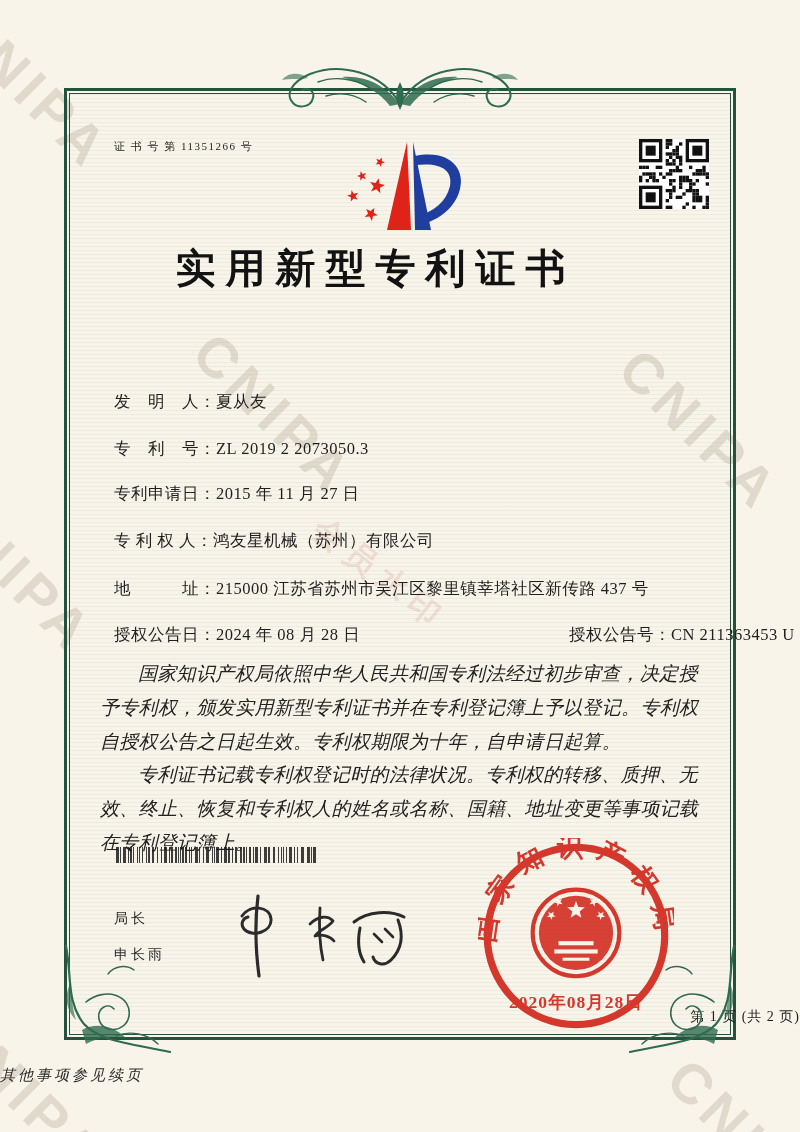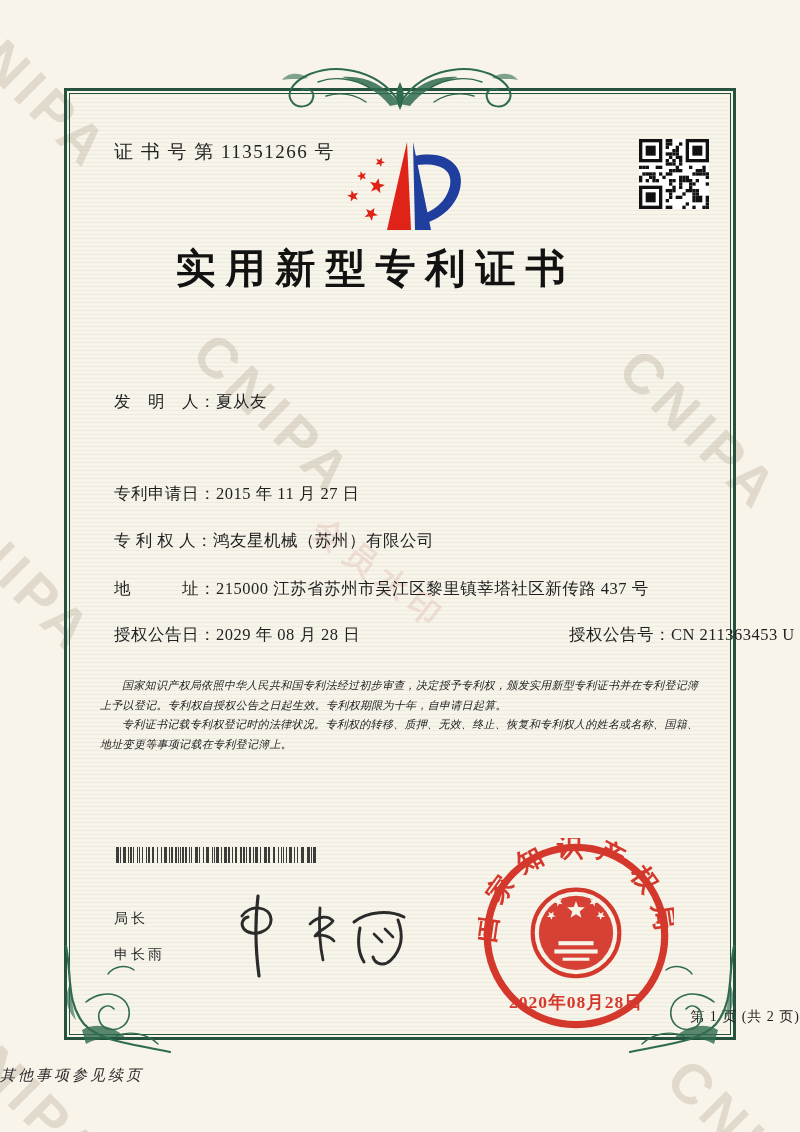--- a/index.html
+++ b/index.html
@@ -28,28 +28,28 @@
   }
   .wm-red{font-size:32px;color:rgba(205,130,118,0.20);letter-spacing:8px;}
   
   .frame{position:absolute;left:64px;top:88px;width:672px;height:952px;
     border:3px solid var(--border-green);z-index:1;box-sizing:border-box;}
   .frame-inner{position:absolute;inset:2px;border:1px solid var(--border-green);
     background:repeating-linear-gradient(180deg,rgba(122,160,140,0.10) 0 1px,transparent 1px 4px);}
   .content{position:absolute;inset:0;z-index:2;}
   .orn{position:absolute;z-index:3;}
   
-  .cert-no{position:absolute;left:114px;top:139px;font-size:19px;letter-spacing:1.5px;}
+  .cert-no{position:absolute;left:114px;top:139px;font-size:11px;letter-spacing:1.5px;}
   .title{position:absolute;left:0;top:241px;width:751px;text-align:center;
     font-size:40px;font-weight:700;letter-spacing:10px;color:#121212;}
   .field-row{position:absolute;left:114px;font-size:16.5px;white-space:nowrap;letter-spacing:0.5px;}
   .field-label{font-weight:400;}
   .grant-right{position:absolute;left:455px;top:0;font-size:16.5px;white-space:nowrap;}
-  .body-text{position:absolute;left:100px;top:676px;width:606px;
-    font-size:11px;line-height:1.78;font-style:italic;color:#222;}
+  .body-text{position:absolute;left:100px;top:657px;width:606px;
+    font-size:19px;line-height:1.78;font-style:italic;color:#222;}
   .body-text p{margin:0;text-indent:2em;letter-spacing:0.3px;}
   .signer{position:absolute;left:114px;font-family:Liberation Sans, sans-serif;
     font-size:14px;letter-spacing:3px;color:#2a2a2a;}
   .page-num{position:absolute;left:0;top:1008px;width:800px;text-align:right;font-size:14px;letter-spacing:1px;}
   .footer-note{position:absolute;left:0;top:1066px;width:800px;
     font-size:15px;letter-spacing:3px;font-style:italic;color:#2a2a2a;z-index:2;}
   .abs{position:absolute;}
   .seal-wrap{position:absolute;left:478px;top:838px;width:196px;height:196px;z-index:4;opacity:0.92;}
   .green-line{stroke:var(--ornament-green);fill:none;stroke-linecap:round;}
   .green-fill{fill:var(--ornament-green);}
@@ -246,32 +246,35 @@
         <rect x="0" y="46.66666666666667" width="23.333333333333336" height="23.333333333333336" fill="#111"></rect>
         <rect x="3.3333333333333335" y="50" width="16.666666666666668" height="16.666666666666668" fill="#fff"></rect>
         <rect x="6.666666666666667" y="53.333333333333336" width="10" height="10" fill="#111"></rect>
       </svg>
 
     <div class="title">实用新型专利证书</div>
 
     <div class="field-row" style="top:391px;">
       <span class="field-label">发　明　人：</span><span>夏从友</span>
     </div>
+    <div class="field-row" style="top:438px;">
+      <span class="field-label">专　利　号：</span><span>ZL 2019 2 2073050.3</span>
+    </div>
     <div class="field-row" style="top:483px;">
       <span class="field-label">专利申请日：</span><span>2015 年 11 月 27 日</span>
     </div>
     <div class="field-row" style="top:530px;">
       <span class="field-label">专 利 权 人：</span><span>鸿友星机械（苏州）有限公司</span>
     </div>
     <div class="field-row" style="top:578px;">
       <span class="field-label">地　　　址：</span><span>215000 江苏省苏州市吴江区黎里镇莘塔社区新传路 437 号</span>
     </div>
 
     <div class="field-row" style="top:624px;width:600px;">
-      <span>授权公告日：</span><span>2029 年 08 月 28 日</span>
+      <span>授权公告日：</span><span>2024 年 08 月 28 日</span>
       <span class="grant-right">
         <span>授权公告号：</span><span>CN 211363453 U</span>
       </span>
     </div>
 
     <div class="body-text">
       <p>国家知识产权局依照中华人民共和国专利法经过初步审查，决定授予专利权，颁发实用新型专利证书并在专利登记簿上予以登记。专利权自授权公告之日起生效。专利权期限为十年，自申请日起算。</p>
       <p>专利证书记载专利权登记时的法律状况。专利权的转移、质押、无效、终止、恢复和专利权人的姓名或名称、国籍、地址变更等事项记载在专利登记簿上。</p>
     </div>
 

